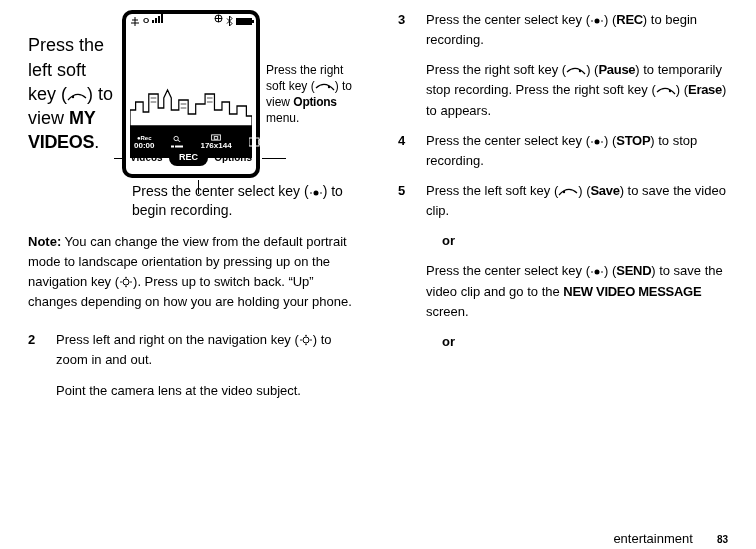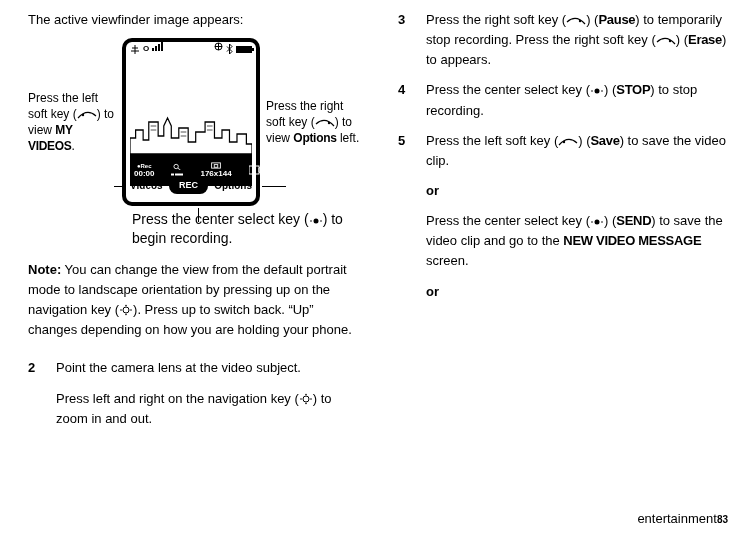--- a/index.html
+++ b/index.html
@@ -19,21 +19,21 @@
 
   .finder-intro { margin-bottom: 8px; }
 
   .figure-row {
     display: flex;
     align-items: center;
     justify-content: center;
     gap: 6px;
     margin-bottom: 4px;
   }
-  .callout-left { width: 88px; font-size: 12px; line-height: 1.35; text-align: left; }
+  .callout-left { width: 88px; font-size: 18px; line-height: 1.35; text-align: left; }
   .callout-right { width: 100px; font-size: 12px; line-height: 1.35; text-align: left; }
 
   .phone {
     width: 138px;
     height: 168px;
     border: 4px solid #000;
     border-radius: 10px;
     background: #fff;
     position: relative;
     display: flex;
@@ -120,50 +120,50 @@
 
   .note { margin-bottom: 18px; }
   .note strong { font-weight: bold; }
 
   .step { display: flex; gap: 14px; margin-bottom: 10px; }
   .step-num { font-weight: bold; width: 14px; }
   .step-body { flex: 1; }
   .step-body p { margin-bottom: 10px; }
   .step-body p:last-child { margin-bottom: 0; }
 
-  .or { font-weight: bold; margin-bottom:10px;}
+  .or { font-weight: bold; margin-bottom:10px;margin-left:16px;}
 
   .key-icon svg, .nav-icon svg { vertical-align: -2px; }
   .key-icon, .nav-icon { display:inline-block; }
 
   .footer {
     position: absolute;
-    bottom: 20px;
+    bottom: 0;
     right: 28px;
     font-size: 13px;
     display: flex;
     align-items: baseline;
+    gap: 24px;
     margin-top: 16px;
   }
   .page-num { font-weight: bold; font-size: 10px; }
 
   
   .line { position: absolute; background: #000; }
   .figure-wrap { position: relative; }
   .line-left  { top: 148px; left: 86px;  width: 26px; height: 1px; }
   .line-right { top: 148px; left: 234px; width: 24px; height: 1px; }
   .line-center{ top: 170px; left: 170px; width: 1px;  height: 14px; }
 </style>
 </head>
 <body>
 
 <div class="cols">
 
   <div class="col">
-    <p class="finder-intro">The active viewfinder image appears:</p>
 
     <div class="figure-wrap">
       <span class="line line-left"></span>
       <span class="line line-right"></span>
       <span class="line line-center"></span>
 
       <div class="figure-row">
         <div class="callout-left">
           <span>Press the left soft key (</span><span class="key-icon"><svg width="20" height="10">
                 <path d="M1 8 Q10 -2 19 6" stroke="#000" fill="none" stroke-width="1.2"></path>
@@ -252,21 +252,21 @@
             <span>Videos</span>
             <span class="rec-pill">REC</span>
             <span>Options</span>
           </div>
         </div>
 
         <div class="callout-right">
           <span>Press the right soft key (</span><span class="key-icon"><svg width="20" height="10">
                 <path d="M1 6 Q10 -2 19 8" stroke="#000" fill="none" stroke-width="1.2"></path>
                 <circle cx="14" cy="5" r="1.2"></circle>
-              </svg></span><span>) to view </span><span class="bold-caps">Options</span><span> left.</span>
+              </svg></span><span>) to view </span><span class="bold-caps">Options</span><span> menu.</span>
         </div>
       </div>
 
       <div class="callout-center">
         <span>Press the center select key (</span><span class="nav-icon"><svg width="14" height="10">
               <circle cx="7" cy="5" r="2.5"></circle>
               <circle cx="2" cy="5" r="0.8"></circle>
               <circle cx="12" cy="5" r="0.8"></circle>
             </svg></span><span>) to begin recording.</span>
       </div>
@@ -278,38 +278,45 @@
             <circle cx="2" cy="6" r="0.8"></circle>
             <circle cx="12" cy="6" r="0.8"></circle>
             <circle cx="7" cy="1.5" r="0.8"></circle>
             <circle cx="7" cy="10.5" r="0.8"></circle>
           </svg></span><span>). Press up to switch back. “Up” changes depending on how you are holding your phone.</span>
     </p>
 
     <div class="step">
       <div class="step-num">2</div>
       <div class="step-body">
-        <p>Point the camera lens at the video subject.</p>
         <p>
           <span>Press left and right on the navigation key (</span><span class="nav-icon"><svg width="14" height="12">
                 <circle cx="7" cy="6" r="3" fill="none" stroke="#000"></circle>
                 <circle cx="2" cy="6" r="0.8"></circle>
                 <circle cx="12" cy="6" r="0.8"></circle>
                 <circle cx="7" cy="1.5" r="0.8"></circle>
                 <circle cx="7" cy="10.5" r="0.8"></circle>
               </svg></span><span>) to zoom in and out.</span>
         </p>
+        <p>Point the camera lens at the video subject.</p>
       </div>
     </div>
   </div>
 
   <div class="col">
     <div class="step">
       <div class="step-num">3</div>
       <div class="step-body">
+        <p>
+          <span>Press the center select key (</span><span class="nav-icon"><svg width="14" height="10">
+                <circle cx="7" cy="5" r="2.5"></circle>
+                <circle cx="2" cy="5" r="0.8"></circle>
+                <circle cx="12" cy="5" r="0.8"></circle>
+              </svg></span><span>) (</span><span class="bold-caps">REC</span><span>) to begin recording.</span>
+        </p>
         <p>
           <span>Press the right soft key (</span><span class="key-icon"><svg width="20" height="10">
                 <path d="M1 6 Q10 -2 19 8" stroke="#000" fill="none" stroke-width="1.2"></path>
                 <circle cx="14" cy="5" r="1.2"></circle>
               </svg></span><span>) (</span><span class="bold-caps">Pause</span><span>) to temporarily stop recording. Press the right soft key (</span><span class="key-icon"><svg width="20" height="10">
                 <path d="M1 6 Q10 -2 19 8" stroke="#000" fill="none" stroke-width="1.2"></path>
                 <circle cx="14" cy="5" r="1.2"></circle>
               </svg></span><span>) (</span><span class="bold-caps">Erase</span><span>) to appears.</span>
         </p>
       </div>

